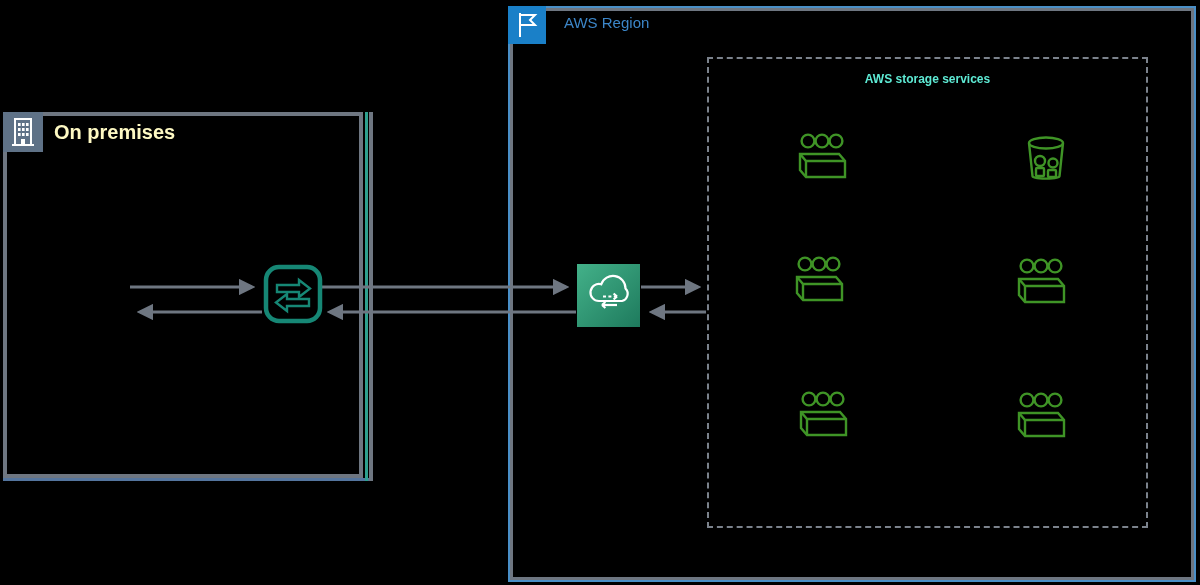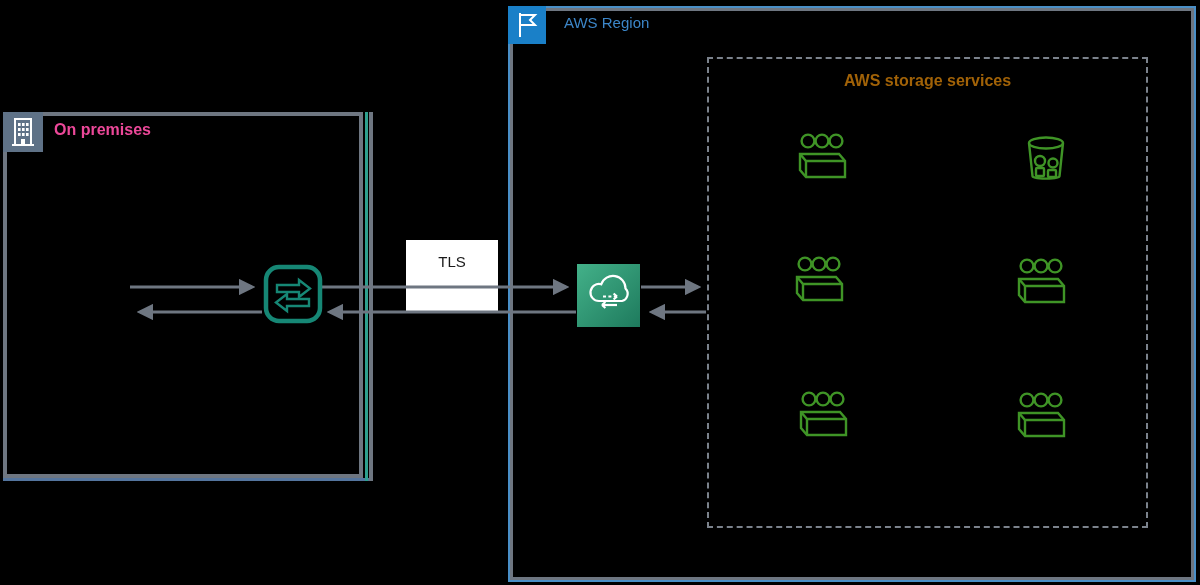--- a/index.html
+++ b/index.html
@@ -9,36 +9,36 @@
   }
   
   .onprem-box{
     position:absolute;left:3px;top:112px;width:360px;height:366px;
     border:4px solid #6e7681;box-sizing:border-box;
   }
   .onprem-bottom-line{position:absolute;left:3px;top:478px;width:370px;height:3px;background:#54759e;}
   .teal-boundary{position:absolute;left:365px;top:112px;width:3px;height:369px;background:#2ea08e;}
   .gray-boundary{position:absolute;left:369px;top:112px;width:4px;height:369px;background:#6e7681;}
   .onprem-icon{position:absolute;left:3px;top:112px;width:40px;height:40px;background:#5f7287;}
-  .onprem-label{position:absolute;left:54px;top:121px;font-size:16px;font-weight:700;color:#ec4899;}
+  .onprem-label{position:absolute;left:54px;top:121px;font-size:20px;font-weight:700;color:#fef9c3;}
 
   .region-box{
     position:absolute;left:508px;top:6px;width:688px;height:576px;
     border:2px solid #4a8fc7;box-shadow:inset 0 0 0 3px #6e7681;box-sizing:border-box;
   }
   .region-icon{position:absolute;left:508px;top:6px;width:38px;height:38px;background:#1a80c8;}
   .region-label{position:absolute;left:564px;top:14px;font-size:15px;font-weight:400;color:#3c86c8;}
 
   .storage-box{
     position:absolute;left:707px;top:57px;width:441px;height:471px;
     border:2px dashed #7b828c;box-sizing:border-box;
   }
   .storage-title{
     position:absolute;left:707px;top:72px;width:441px;text-align:center;
-    font-size:16px;font-weight:700;color:#a16207;
+    font-size:12px;font-weight:700;color:#5eead4;
   }
 
   
   .tls-box{position:absolute;left:406px;top:240px;width:92px;height:73px;background:#ffffff;}
   .tls-label{display:block;text-align:center;margin-top:13px;font-size:15px;color:#1a1a1a;}
 
   .connectors{position:absolute;left:0;top:0;z-index:3;}
   .icon-layer{position:absolute;z-index:4;}
 
   .agent-icon{left:262px;top:263px;}
@@ -152,23 +152,20 @@
     <g fill="none" stroke="#3f9426" stroke-width="2.4">
       <circle cx="15" cy="12" r="6.4"></circle>
         <circle cx="29" cy="12" r="6.4"></circle>
         <circle cx="43" cy="12" r="6.4"></circle>
       <path d="M7 25 h39 l6 7 v16 h-39 l-6 -7 z"></path>
       <path d="M7 25 l6 7 h39"></path>
       <path d="M13 32 v16"></path>
     </g>
   </svg>
 
-  <div class="tls-box">
-    <span class="tls-label">TLS</span>
-  </div>
 
   <svg class="connectors" width="1200" height="585" viewBox="0 0 1200 585">
     <defs>
       <marker id="arr" viewBox="0 0 10 10" refX="8" refY="5" markerWidth="5.5" markerHeight="5.5" orient="auto-start-reverse">
         <path d="M0 0 L10 5 L0 10 z" fill="#6e7681"></path>
       </marker>
     </defs>
     <g stroke="#6e7681" stroke-width="3" fill="none">
       <line x1="130" y1="287" x2="252" y2="287" marker-end="url(#arr)"></line>
       <line x1="322" y1="287" x2="566" y2="287" marker-end="url(#arr)"></line>

